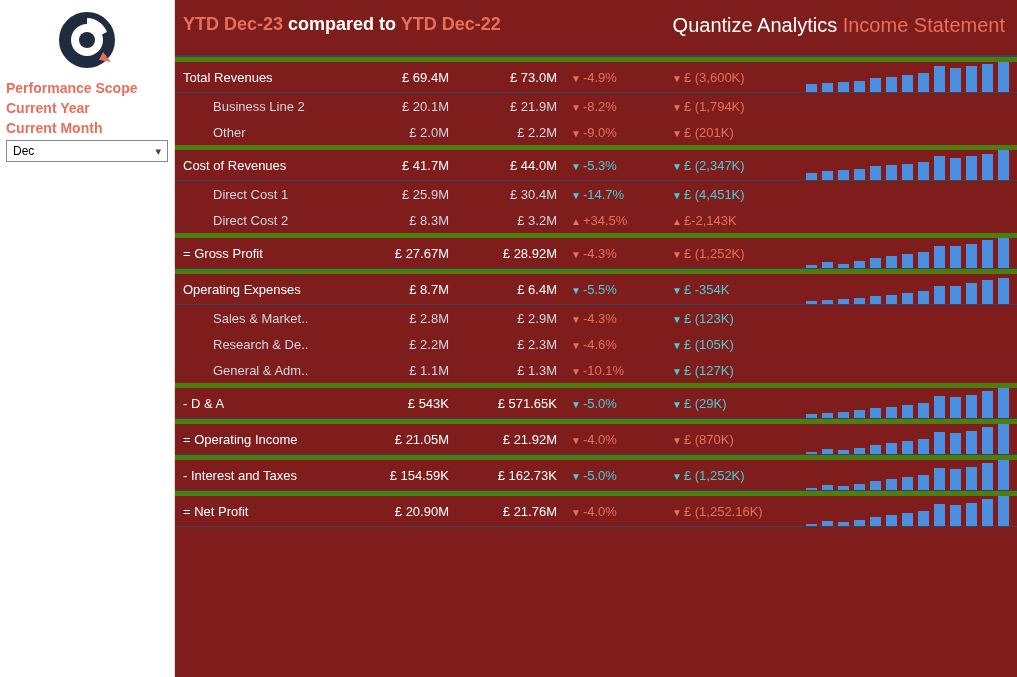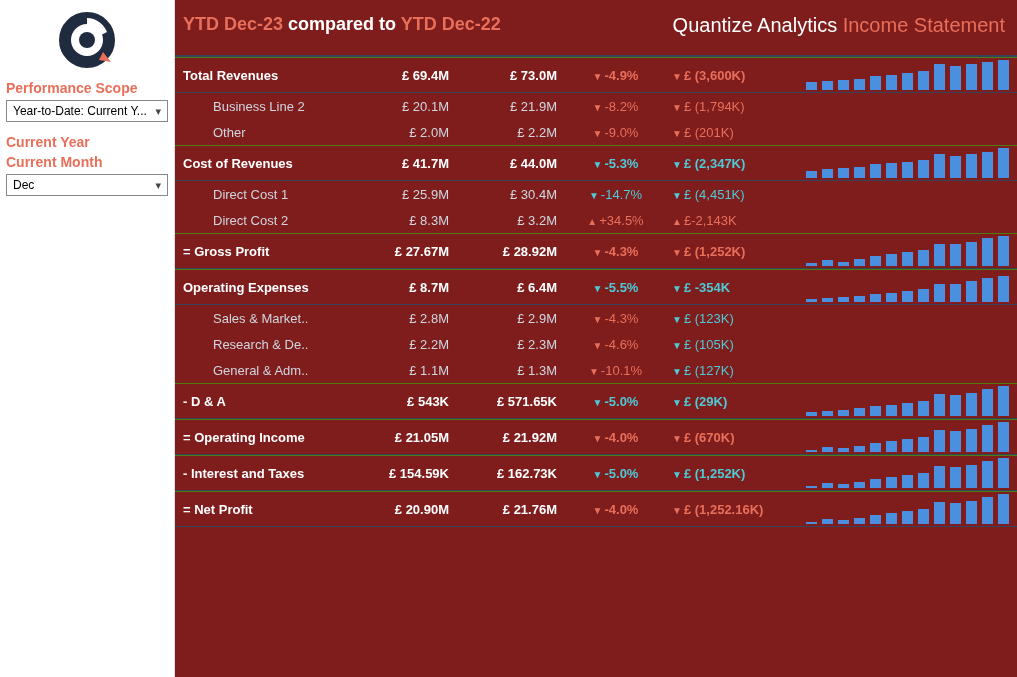--- a/index.html
+++ b/index.html
@@ -8,25 +8,25 @@
   .logo { display:flex; justify-content:center; padding: 6px 0 12px 0; }
   .label { color: #e86f5a; font-weight: bold; font-size: 14px; margin-bottom: 4px; }
   .dropdown { display:flex; width: 100%; border: 1px solid #888; background: #fff; padding: 3px 6px; font-size: 12px; margin-bottom: 12px; align-items:center; justify-content:space-between; }
   .main { flex: 1; background: #7f1d1d; color: #fff; position: relative; overflow:hidden;}
   .header { display:flex; justify-content: space-between; align-items:flex-start; padding: 14px 12px 18px 8px; border-bottom: 2px solid #35435c;}
   .hleft { font-size: 18px; font-weight: bold; }
   .accent { color: #e86f5a; }
   .hright { text-align: right; font-size: 20px; font-weight: 500; }
   .tablewrap { padding: 0; }
   .row { display: grid; grid-template-columns: 180px 100px 108px 95px 110px 1fr; align-items: center; height: 36px; padding: 0 0 0 8px; border-bottom: 0px solid #2b3a54; }
-  .row.major { font-weight: bold; border-top: 1px solid #4d7c0f; border-bottom: 1px solid #35435c; }
+  .row.major { font-weight: normal; border-top: 5px solid #4d7c0f; border-bottom: 1px solid #35435c; }
   .row.sub { height: 26px; font-size: 13px; color: #d0d6df;}
   .row .name.sub { padding-left: 30px; }
   .val { text-align: right; padding-right: 14px; }
-  .pct { text-align: center; padding-right: 6px; }
+  .pct { text-align: left; padding-right: 6px; }
   .delta { text-align: left; padding-left: 6px; }
   .neg { color: #e86f5a; }
   .pos { color: #4ec9d6; }
   .bars { display:flex; align-items: flex-end; gap: 5px; height: 30px; padding-right: 8px; justify-content: flex-end;}
   .bars div { width: 11px; background: #4a8fe0; }
   .tri-down::before { content: "▼"; font-size: 10px; margin-right:2px;}
   .tri-up::before   { content: "▲"; font-size: 10px; margin-right:2px;}
   .chev::after { content:"▾"; font-size:11px; color:#444;}
 </style>
 </head>
@@ -35,24 +35,20 @@
 <div class="sidebar">
   <div class="logo">
     <svg width="56" height="56" viewBox="0 0 56 56">
       <circle cx="28" cy="28" r="22" fill="none" stroke="#1f2b3f" stroke-width="12"></circle>
       <path d="M28 6 A22 22 0 0 1 48 20 L38 25 A12 12 0 0 0 28 16 Z" fill="#fff"></path>
       <path d="M44 40 L52 50 L40 48 Z" fill="#e86f5a"></path>
       <circle cx="28" cy="28" r="8" fill="#1f2b3f"></circle>
     </svg>
   </div>
   <div class="label">Performance Scope</div>
-  <div class="dropdown">
-    <span>Year-to-Date: Current Y...</span>
-    <span class="chev"></span>
-  </div>
   <div class="label">Current Year</div>
   <div class="label">Current Month</div>
   <div class="dropdown">
     <span>Dec</span>
     <span class="chev"></span>
   </div>
 </div>
 
 <div class="main">
   <div class="header">
@@ -228,21 +224,21 @@
           <div style="height: 23px;"></div>
           <div style="height: 27px;"></div>
           <div style="height: 30px;"></div>
         </div>
       </div>
       <div class="row major">
         <div class="name">= Operating Income</div>
         <div class="val">£ 21.05M</div>
         <div class="val">£ 21.92M</div>
         <div class="pct neg tri-down">-4.0%</div>
-        <div class="delta neg tri-down">£ (670K)</div>
+        <div class="delta neg tri-down">£ (870K)</div>
         <div class="bars">
           <div style="height: 2px;"></div>
           <div style="height: 5px;"></div>
           <div style="height: 4px;"></div>
           <div style="height: 6px;"></div>
           <div style="height: 9px;"></div>
           <div style="height: 11px;"></div>
           <div style="height: 13px;"></div>
           <div style="height: 15px;"></div>
           <div style="height: 22px;"></div>

